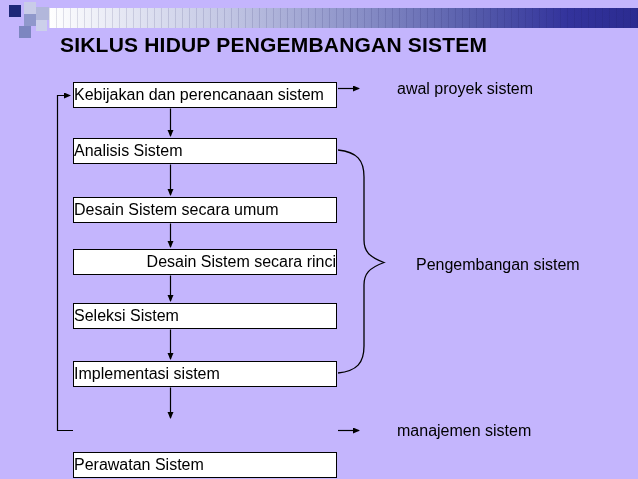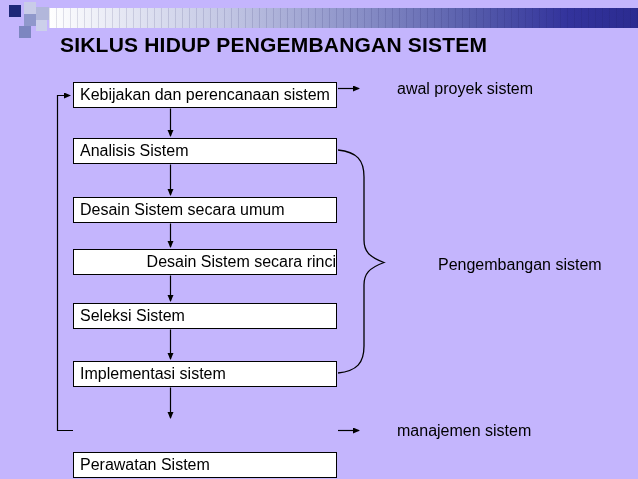--- a/index.html
+++ b/index.html
@@ -33,36 +33,36 @@
   .title {
     position:absolute; left:60px; top:33px; margin:0;
     font-size:21px; font-weight:bold; letter-spacing:0.2px;
     white-space:nowrap;
   }
 
   
   .fbox {
     position:absolute; left:73px; width:264px; height:26px;
     border:1px solid #000; background:#fff; box-sizing:border-box;
-    font-size:16px; line-height:24px; padding-left:6px; white-space:nowrap;
+    font-size:16px; line-height:24px; white-space:nowrap;
   }
   .b1 { top:82px; }
   .b2 { top:138px; }
   .b3 { top:197px; }
   .b4 { top:249px;text-align:right; }
   .b5 { top:303px; }
   .b6 { top:361px; }
   .b7 { top:420px;margin-top:32px; }
 
   
   .side-label {
     position:absolute; font-size:16px; line-height:18px; white-space:nowrap;margin-left:29px;
   }
   .lbl-awal        { left:368px; top:80px; }
-  .lbl-pengembangan{ left:409px; top:256px; }
+  .lbl-pengembangan{ left:387px; top:256px; }
   .lbl-manajemen   { left:368px; top:422px;text-align:right; }
 
   
   .lines-svg { position:absolute; left:0; top:0; width:638px; height:479px; }
   .lines-svg * { vector-effect:non-scaling-stroke; }
 </style>
 </head>
 <body>
 
 <div class="slide">

